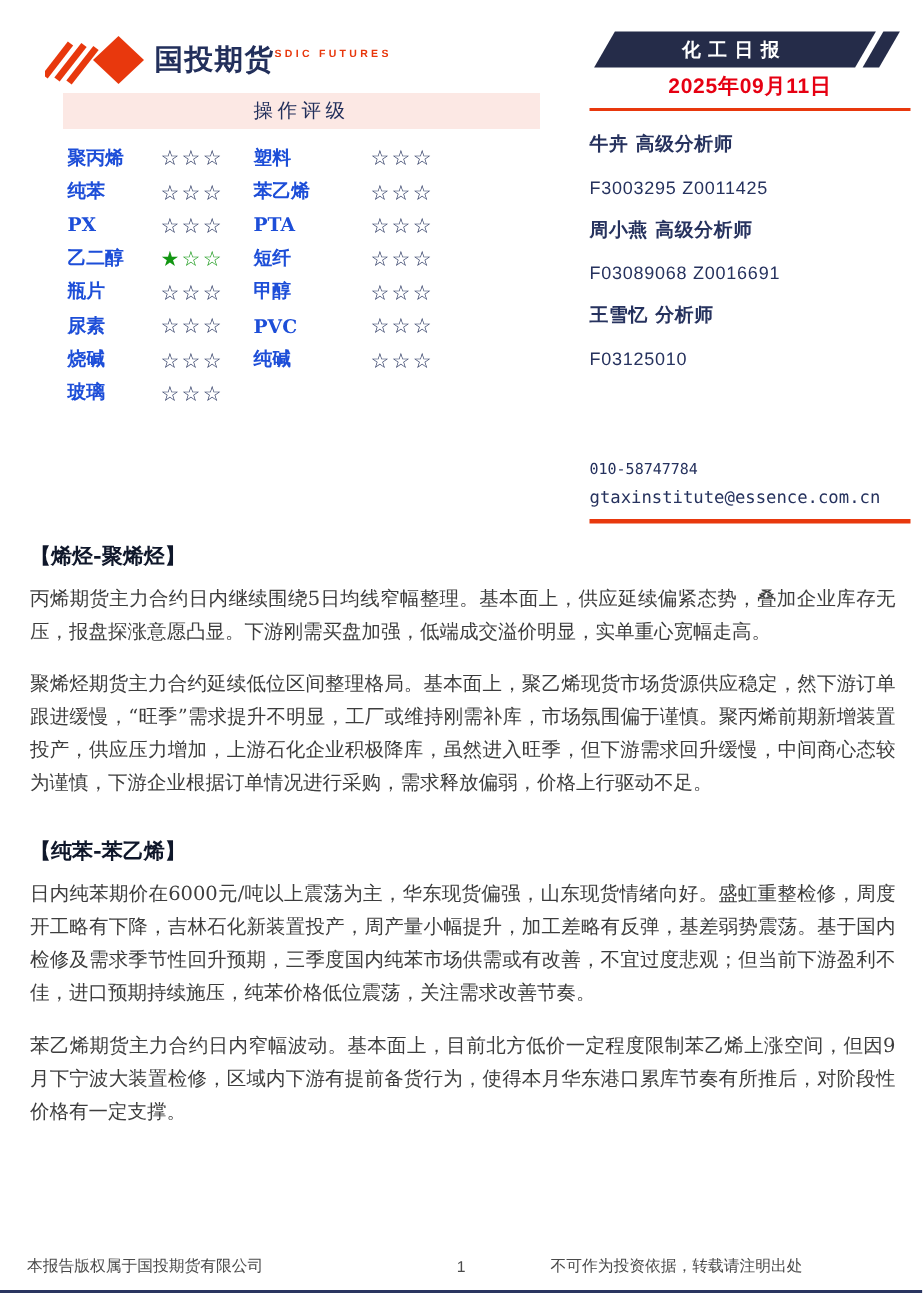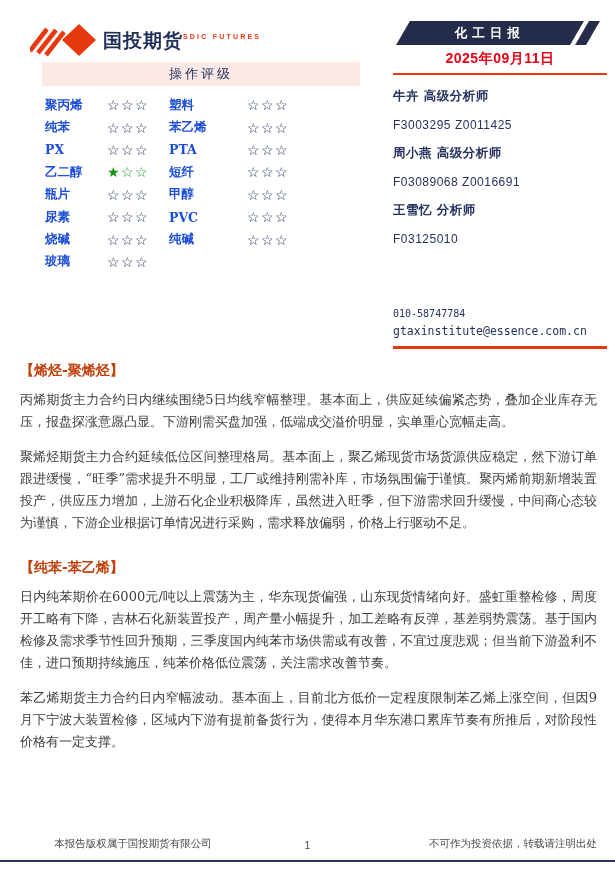--- a/index.html
+++ b/index.html
@@ -42,31 +42,31 @@
   .an-ids{font-size:12px;letter-spacing:0.5px;margin-bottom:13px;
           font-family:"Liberation Sans",sans-serif;}
   .contact{position:absolute;left:393px;top:308px;width:214px;color:#26325e;
            padding-bottom:8px;border-bottom:3px solid #e8380d;}
   .contact .phone{font-size:10px;margin-bottom:5px;font-family:"DejaVu Sans Mono",monospace;}
   .contact .email{font-size:11.5px;font-family:"DejaVu Sans Mono",monospace;}
 
   
   .body-text{position:absolute;left:20px;top:362px;width:577px;
              font-family:"DejaVu Serif",serif;color:#3d3d3d;}
-  .sec-head{font-size:14px;font-weight:bold;color:#c2410c;margin:0 0 9px 0;}
+  .sec-head{font-size:14px;font-weight:bold;color:#0f172a;margin:0 0 9px 0;}
   .sec-head.second{margin-top:25px;}
   .body-text p{margin:0 0 13px 0;font-size:13px;line-height:22px;text-align:justify;}
 
   
   .footer{position:absolute;left:0;bottom:8px;width:615px;border-bottom:2px solid #2a3560;
           padding:0 18px 9px 18px;box-sizing:border-box;display:flex;
           justify-content:space-between;align-items:flex-end;color:#4a4a4a;font-size:10.5px;}
-  .footer .f-left{width:230px;text-align:center;}
+  .footer .f-left{width:230px;text-align:left;}
   .footer .f-center{flex:1;text-align:center;}
-  .footer .f-right{width:230px;text-align:right;font-family:Liberation Mono, monospace;}
+  .footer .f-right{width:230px;text-align:left;font-family:Liberation Mono, monospace;}
 </style>
 </head>
 <body>
 
 <div class="page">
 
   <div class="logo">
     <svg width="66" height="40" viewBox="0 0 66 40">
       <g stroke="#e8380d" stroke-width="4.5">
         <line x1="0" y1="31" x2="17" y2="9"></line>

